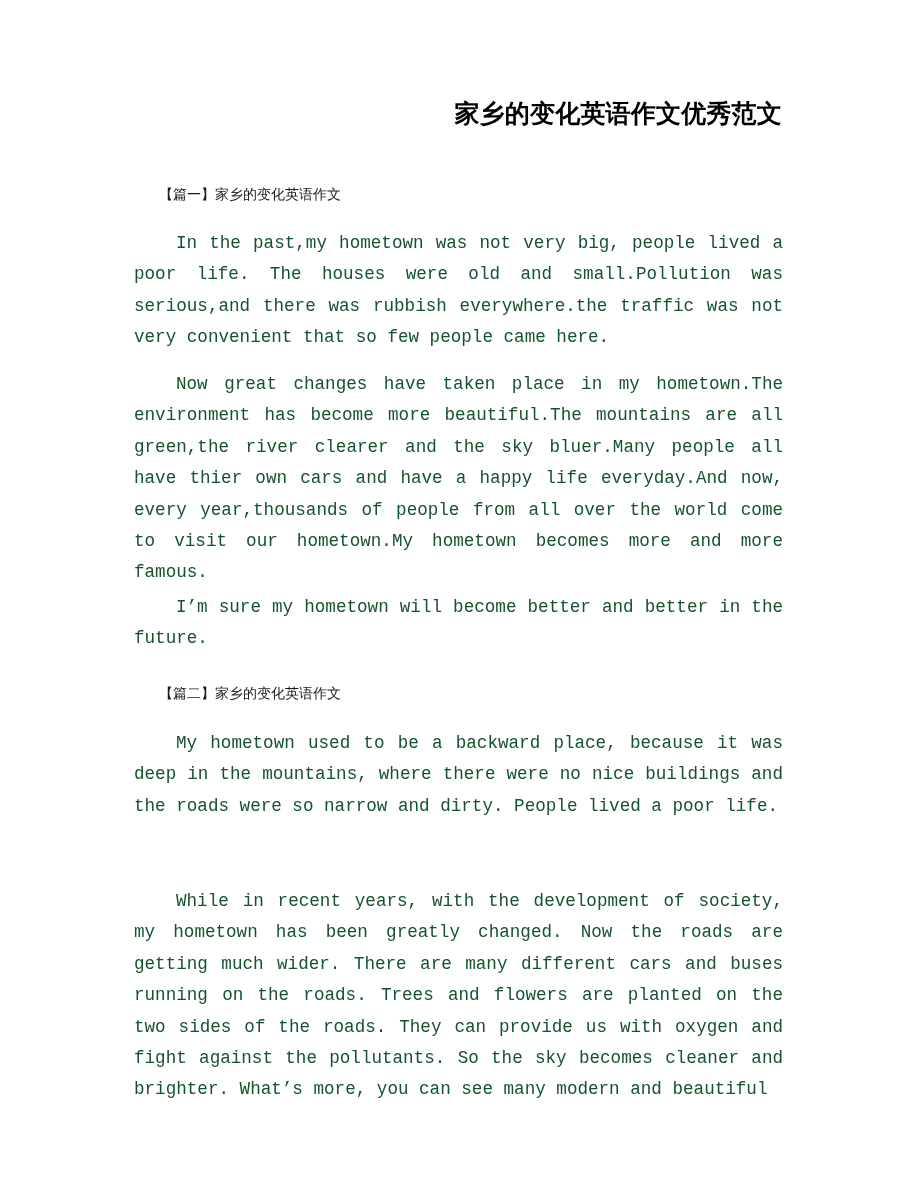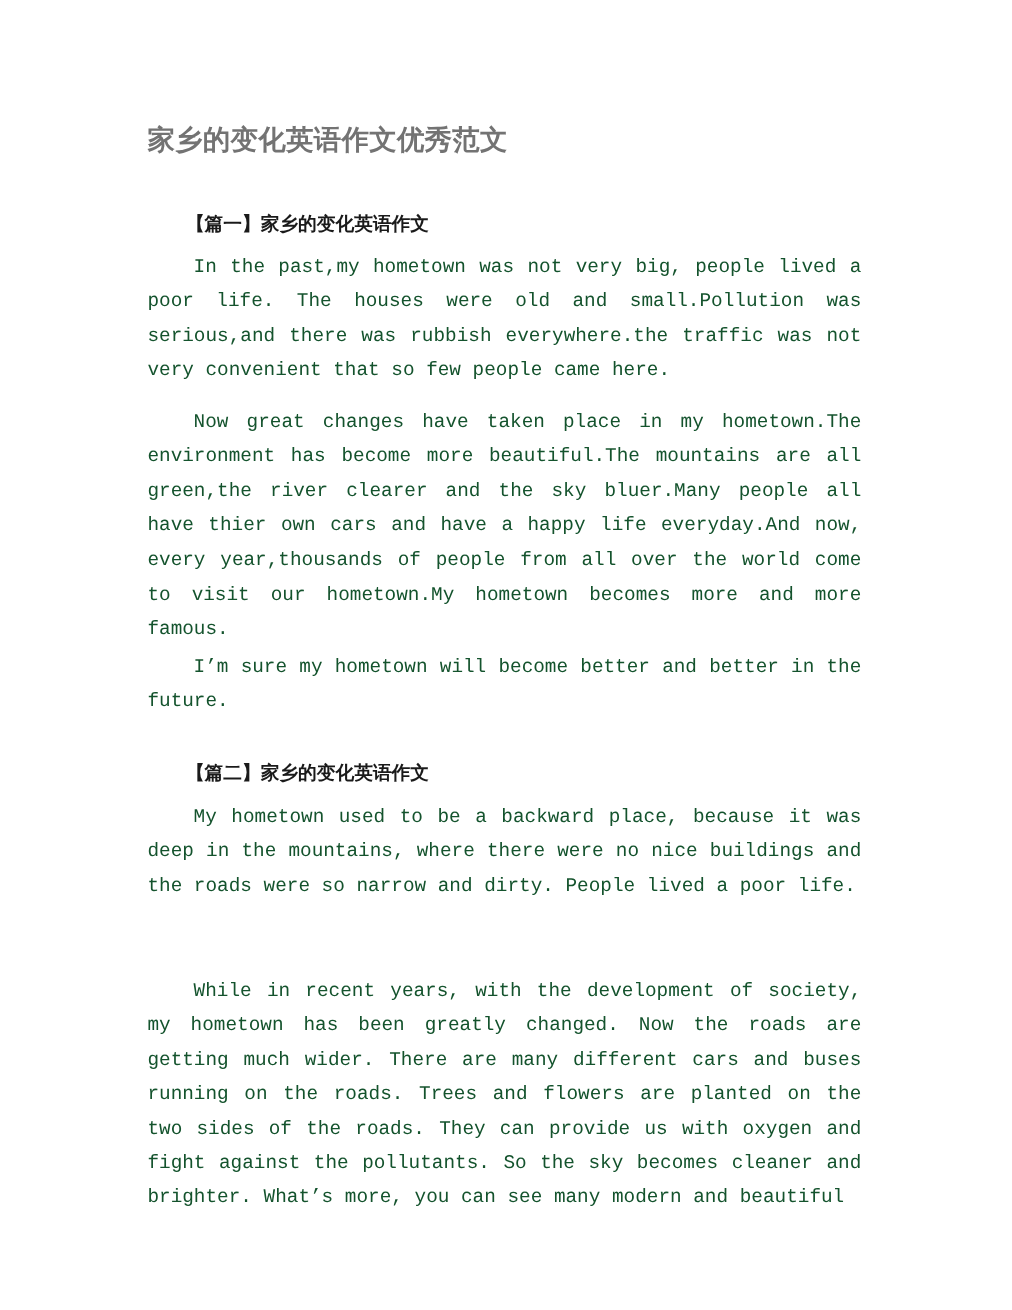--- a/index.html
+++ b/index.html
@@ -32,42 +32,42 @@
     top: 0;
     width: 648px;
   }
 
   
   .doc-title {
     margin: 0;
     padding: 0;
     position: absolute;
     left: 0;
-    top: 112px;
+    top: 99px;
     width: 648px;
-    text-align: left;
+    text-align: right;
     font-family: "DejaVu Sans", "Liberation Sans", sans-serif;
     font-weight: bold;
     font-size: 25px;
     line-height: 30px;
     letter-spacing: 0.2px;
-    color: #737373;
+    color: #000000;
     white-space: nowrap;
   }
 
   
   .section-heading {
-    margin: 12px;
+    margin: 2px;
     padding: 0;
     position: absolute;
     left: 0;
     width: 648px;
     font-family: "DejaVu Serif", "Liberation Serif", serif;
-    font-weight: bold;
-    font-size: 17px;
+    font-weight: normal;
+    font-size: 14px;
     line-height: 28px;
     text-indent: 23px;
     color: #1a1a1a;
     white-space: nowrap;
   }
   #heading-1 { top: 178px; }
   #heading-2 { top: 677px; }
 
   
   .para {

